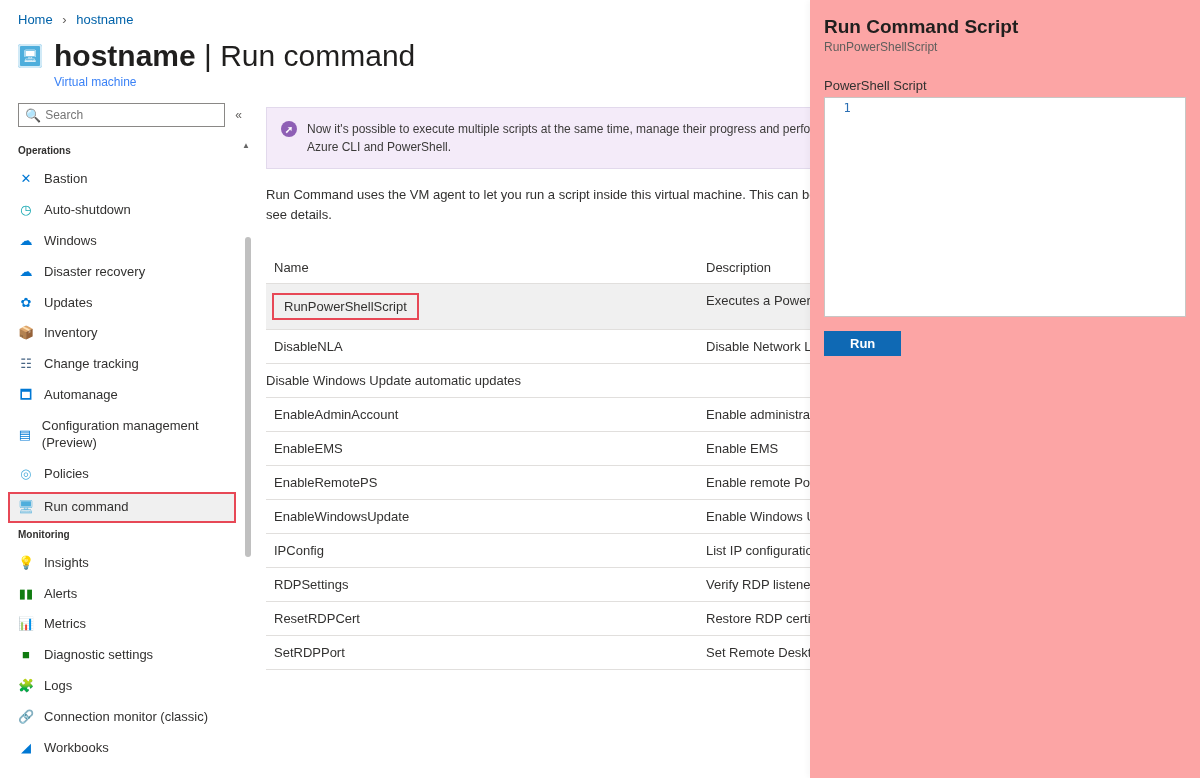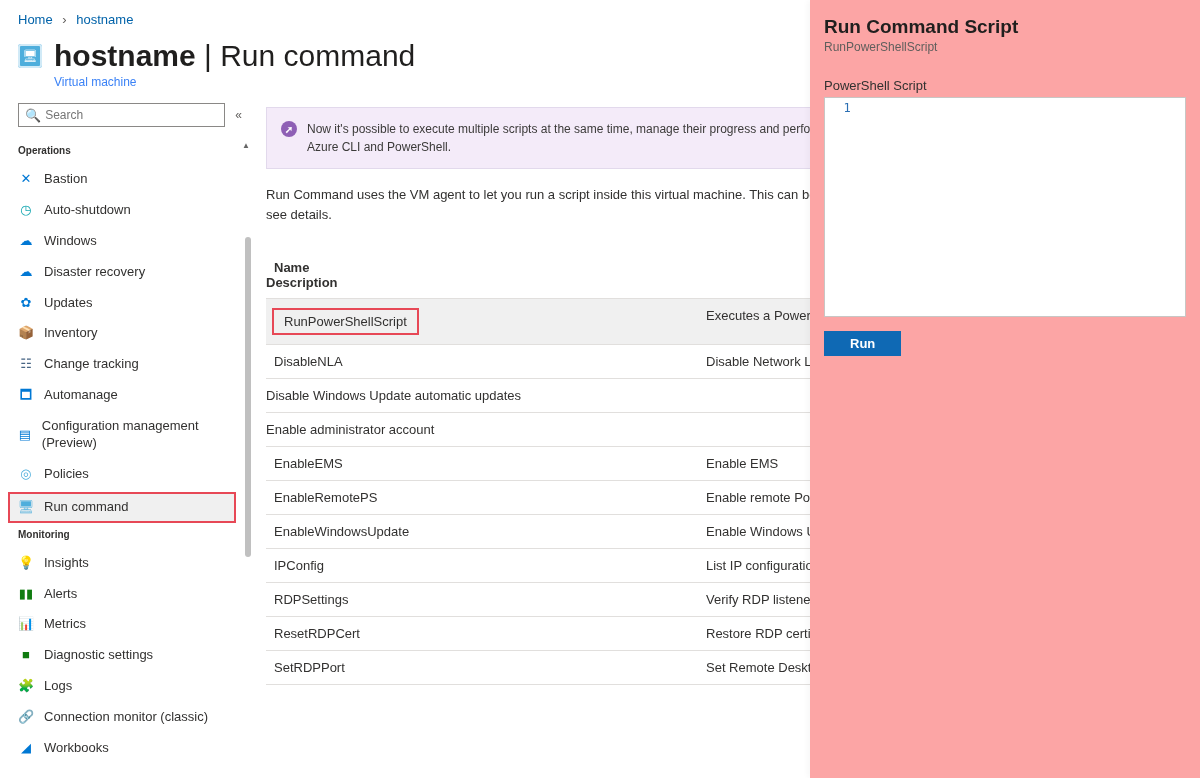--- a/index.html
+++ b/index.html
@@ -161,23 +161,22 @@
     line-height: 1.5;
   }
   .table {
     margin-top: 18px;
   }
   .table .thead, .table .trow {
     display: flex;
     border-bottom: 1px solid #e1dfdd;
   }
   .table .thead {
-    font-weight: 700;
+    font-weight: 400;
     padding: 8px 0;
-    flex-direction: column;
   }
   .table .trow { padding: 9px 0; font-size: 13px; }
   .table .col-name { width: 440px; padding-left: 8px; }
   .table .col-desc { flex: 1; }
   .trow.highlighted { background: #f0f0f0; }
   .cell-highlight {
     border: 2px solid #e74856;
     display: inline-block;
     padding: 4px 10px;
     margin-left: -2px;
@@ -370,20 +369,21 @@
               <div class="col-desc">Executes a PowerShell script</div>
             </div>
             <div class="trow">
               <div class="col-name">DisableNLA</div>
               <div class="col-desc">Disable Network Level Authentication</div>
             </div>
             <div class="trow">
               <div class="col-desc">Disable Windows Update automatic updates</div>
             </div>
             <div class="trow">
+              <div class="col-name">EnableAdminAccount</div>
               <div class="col-desc">Enable administrator account</div>
             </div>
             <div class="trow">
               <div class="col-name">EnableEMS</div>
               <div class="col-desc">Enable EMS</div>
             </div>
             <div class="trow">
               <div class="col-name">EnableRemotePS</div>
               <div class="col-desc">Enable remote PowerShell</div>
             </div>

